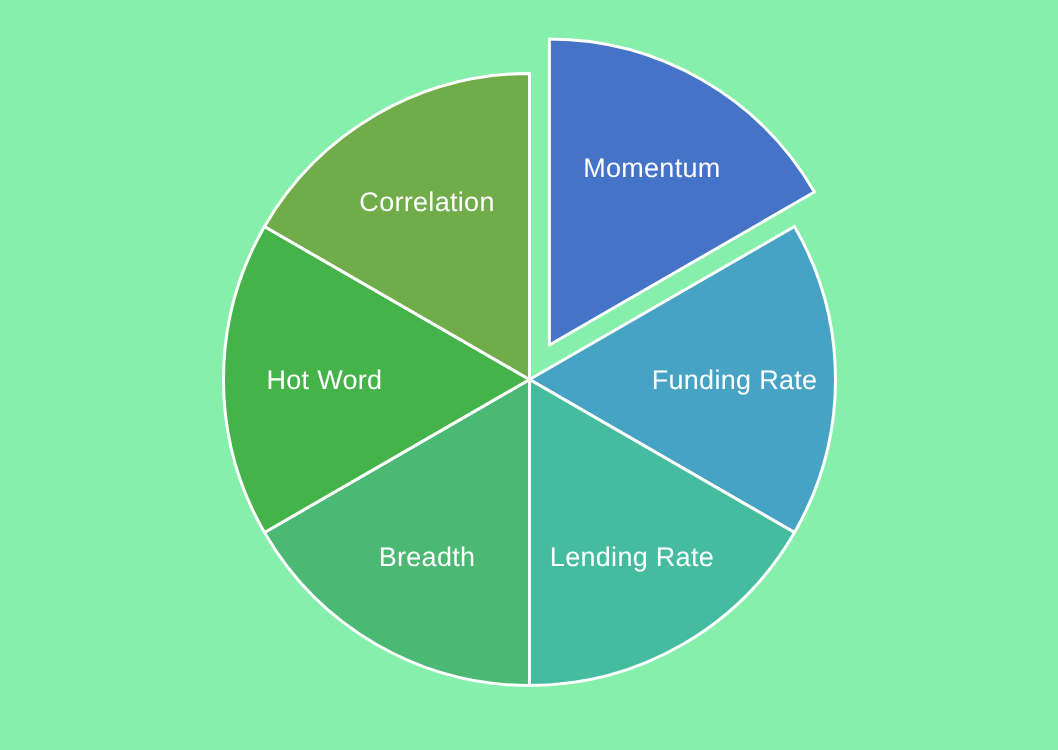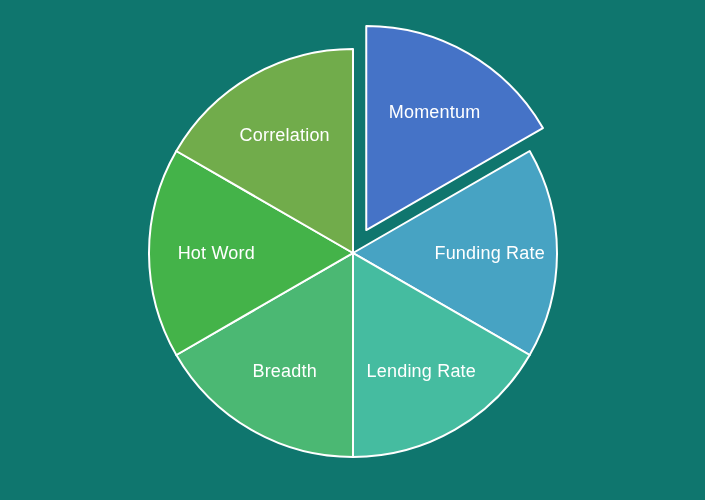--- a/index.html
+++ b/index.html
@@ -4,21 +4,21 @@
 <style>
   html, body {
     margin: 0;
     padding: 0;
     background: #ffffff;
   }
   .chart-canvas {
     position: relative;
     width: 705px;
     height: 500px;
-    background: #0f766e;
+    background: #86efac;
     overflow: hidden;
     font-family: "Liberation Sans", sans-serif;
   }
   svg.pie {
     display: block;
     width: 705px;
     height: 500px;
   }
   .slice {
     stroke: #ffffff;

